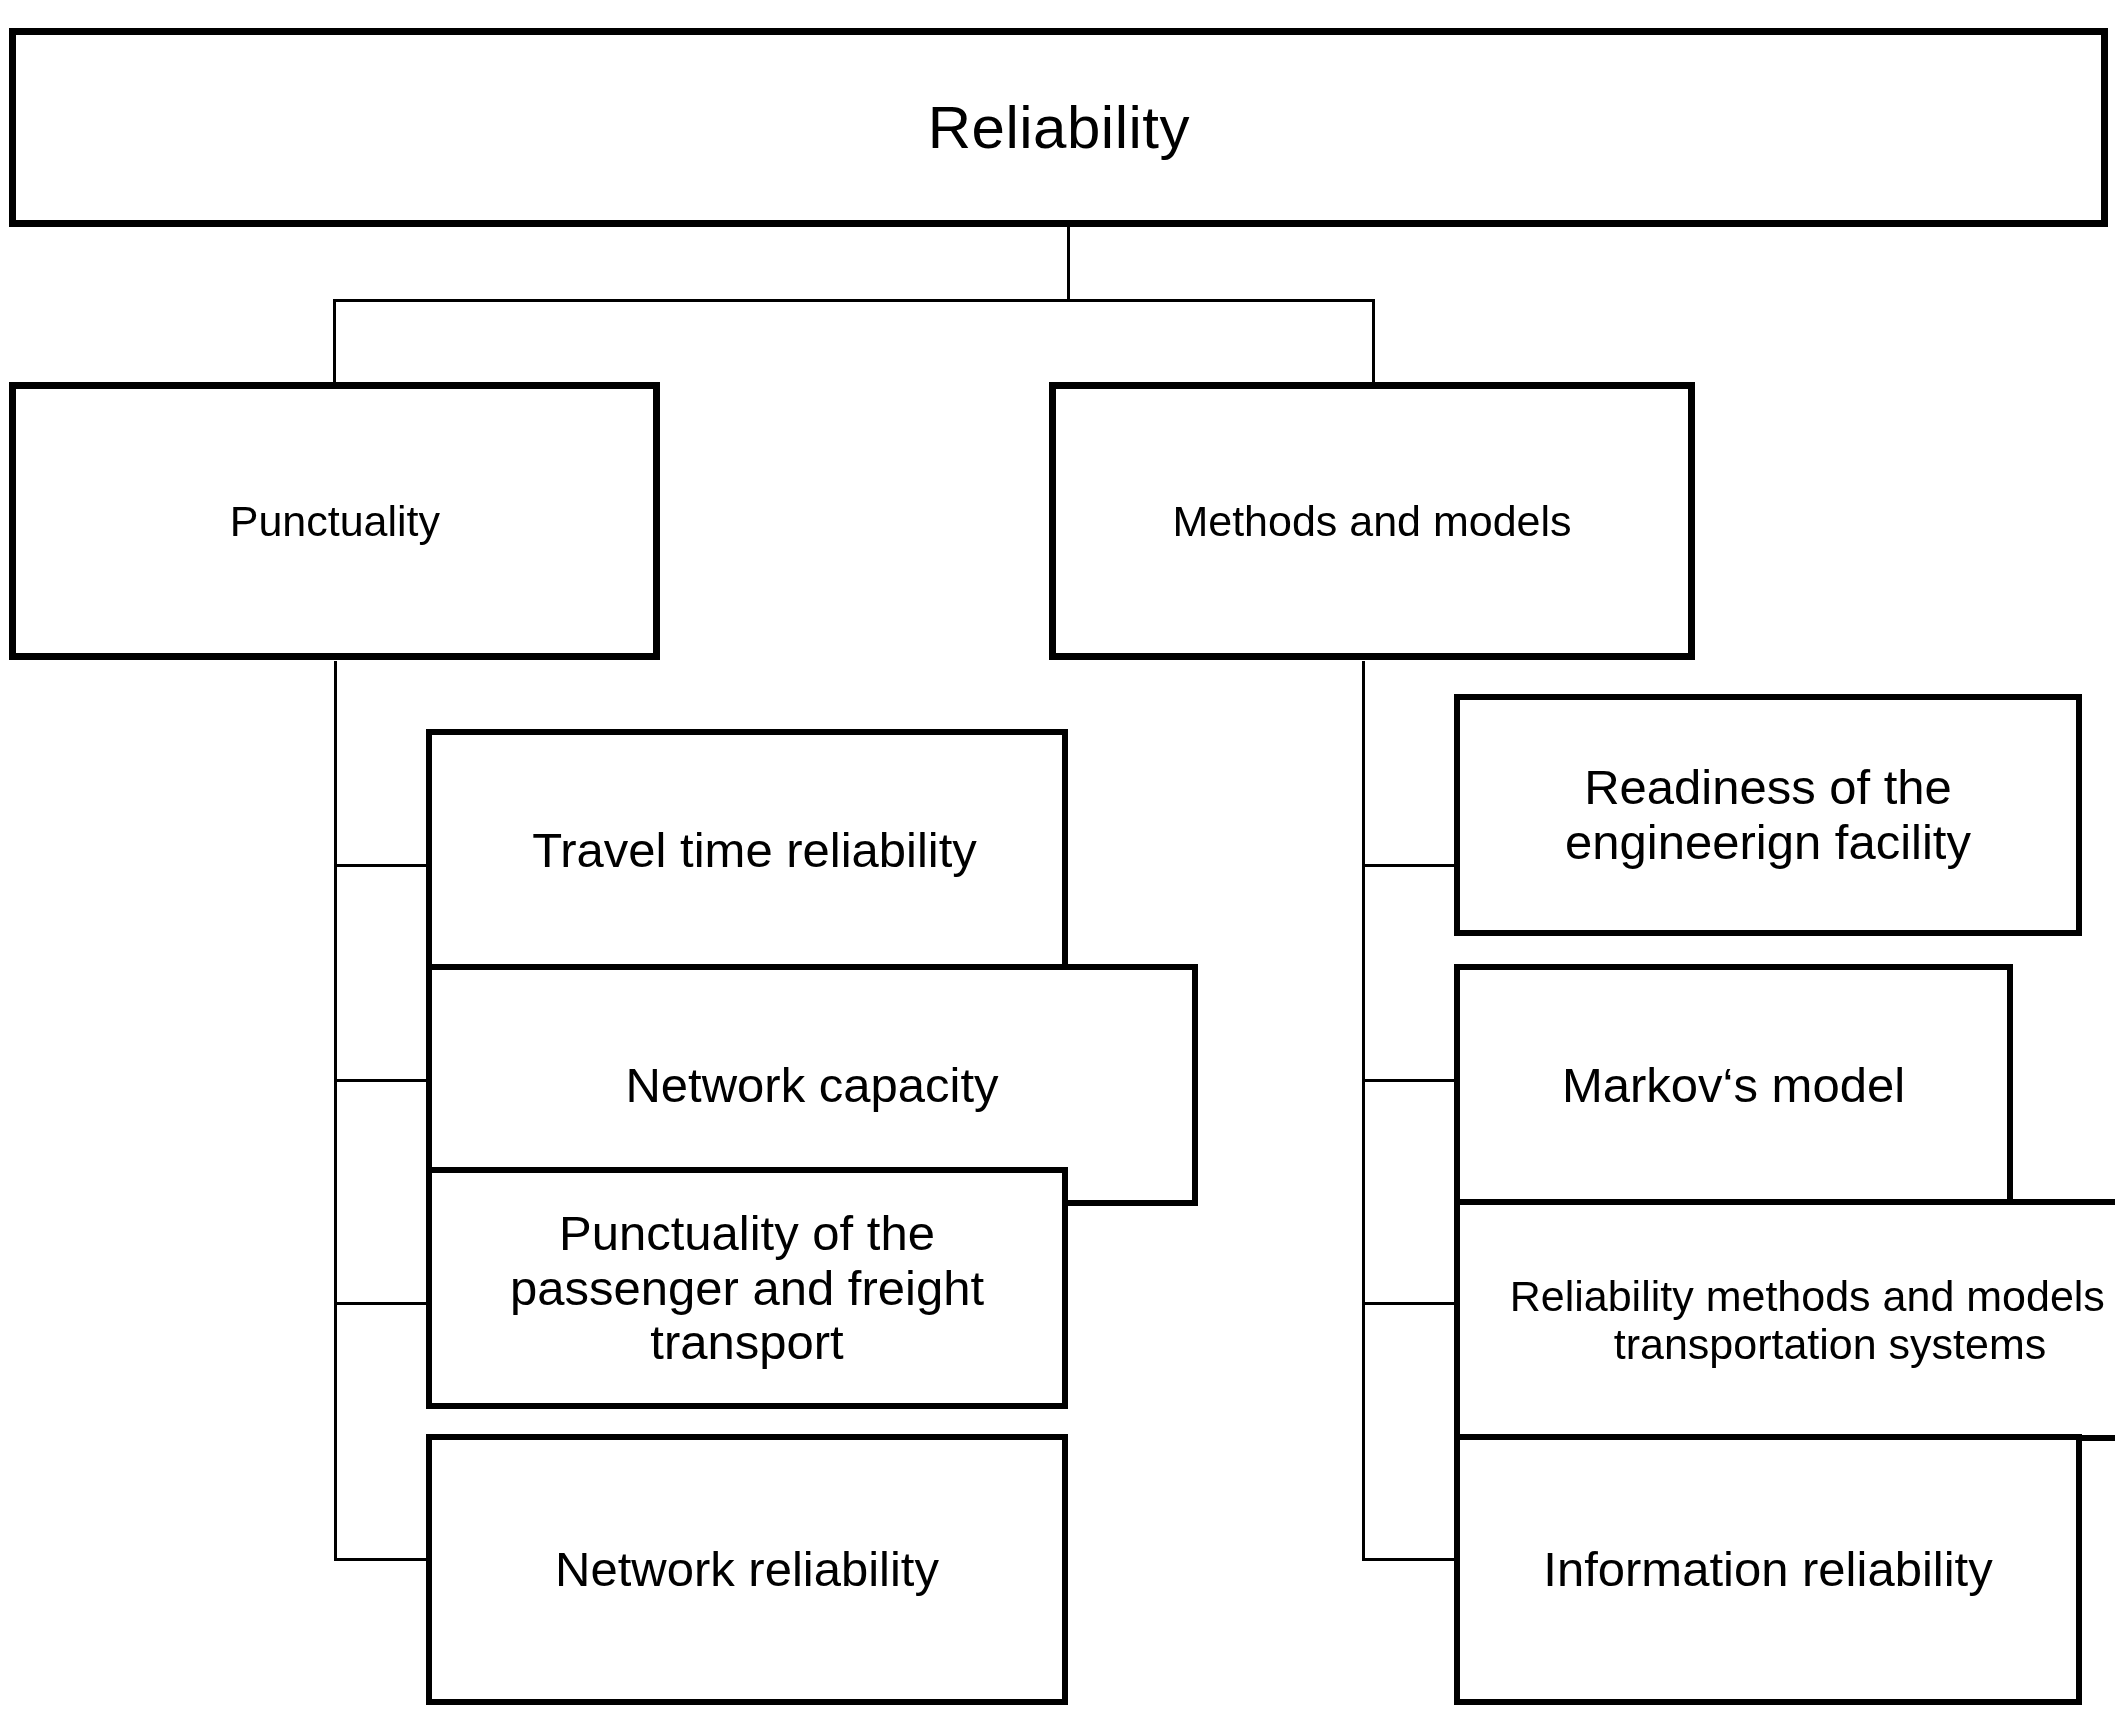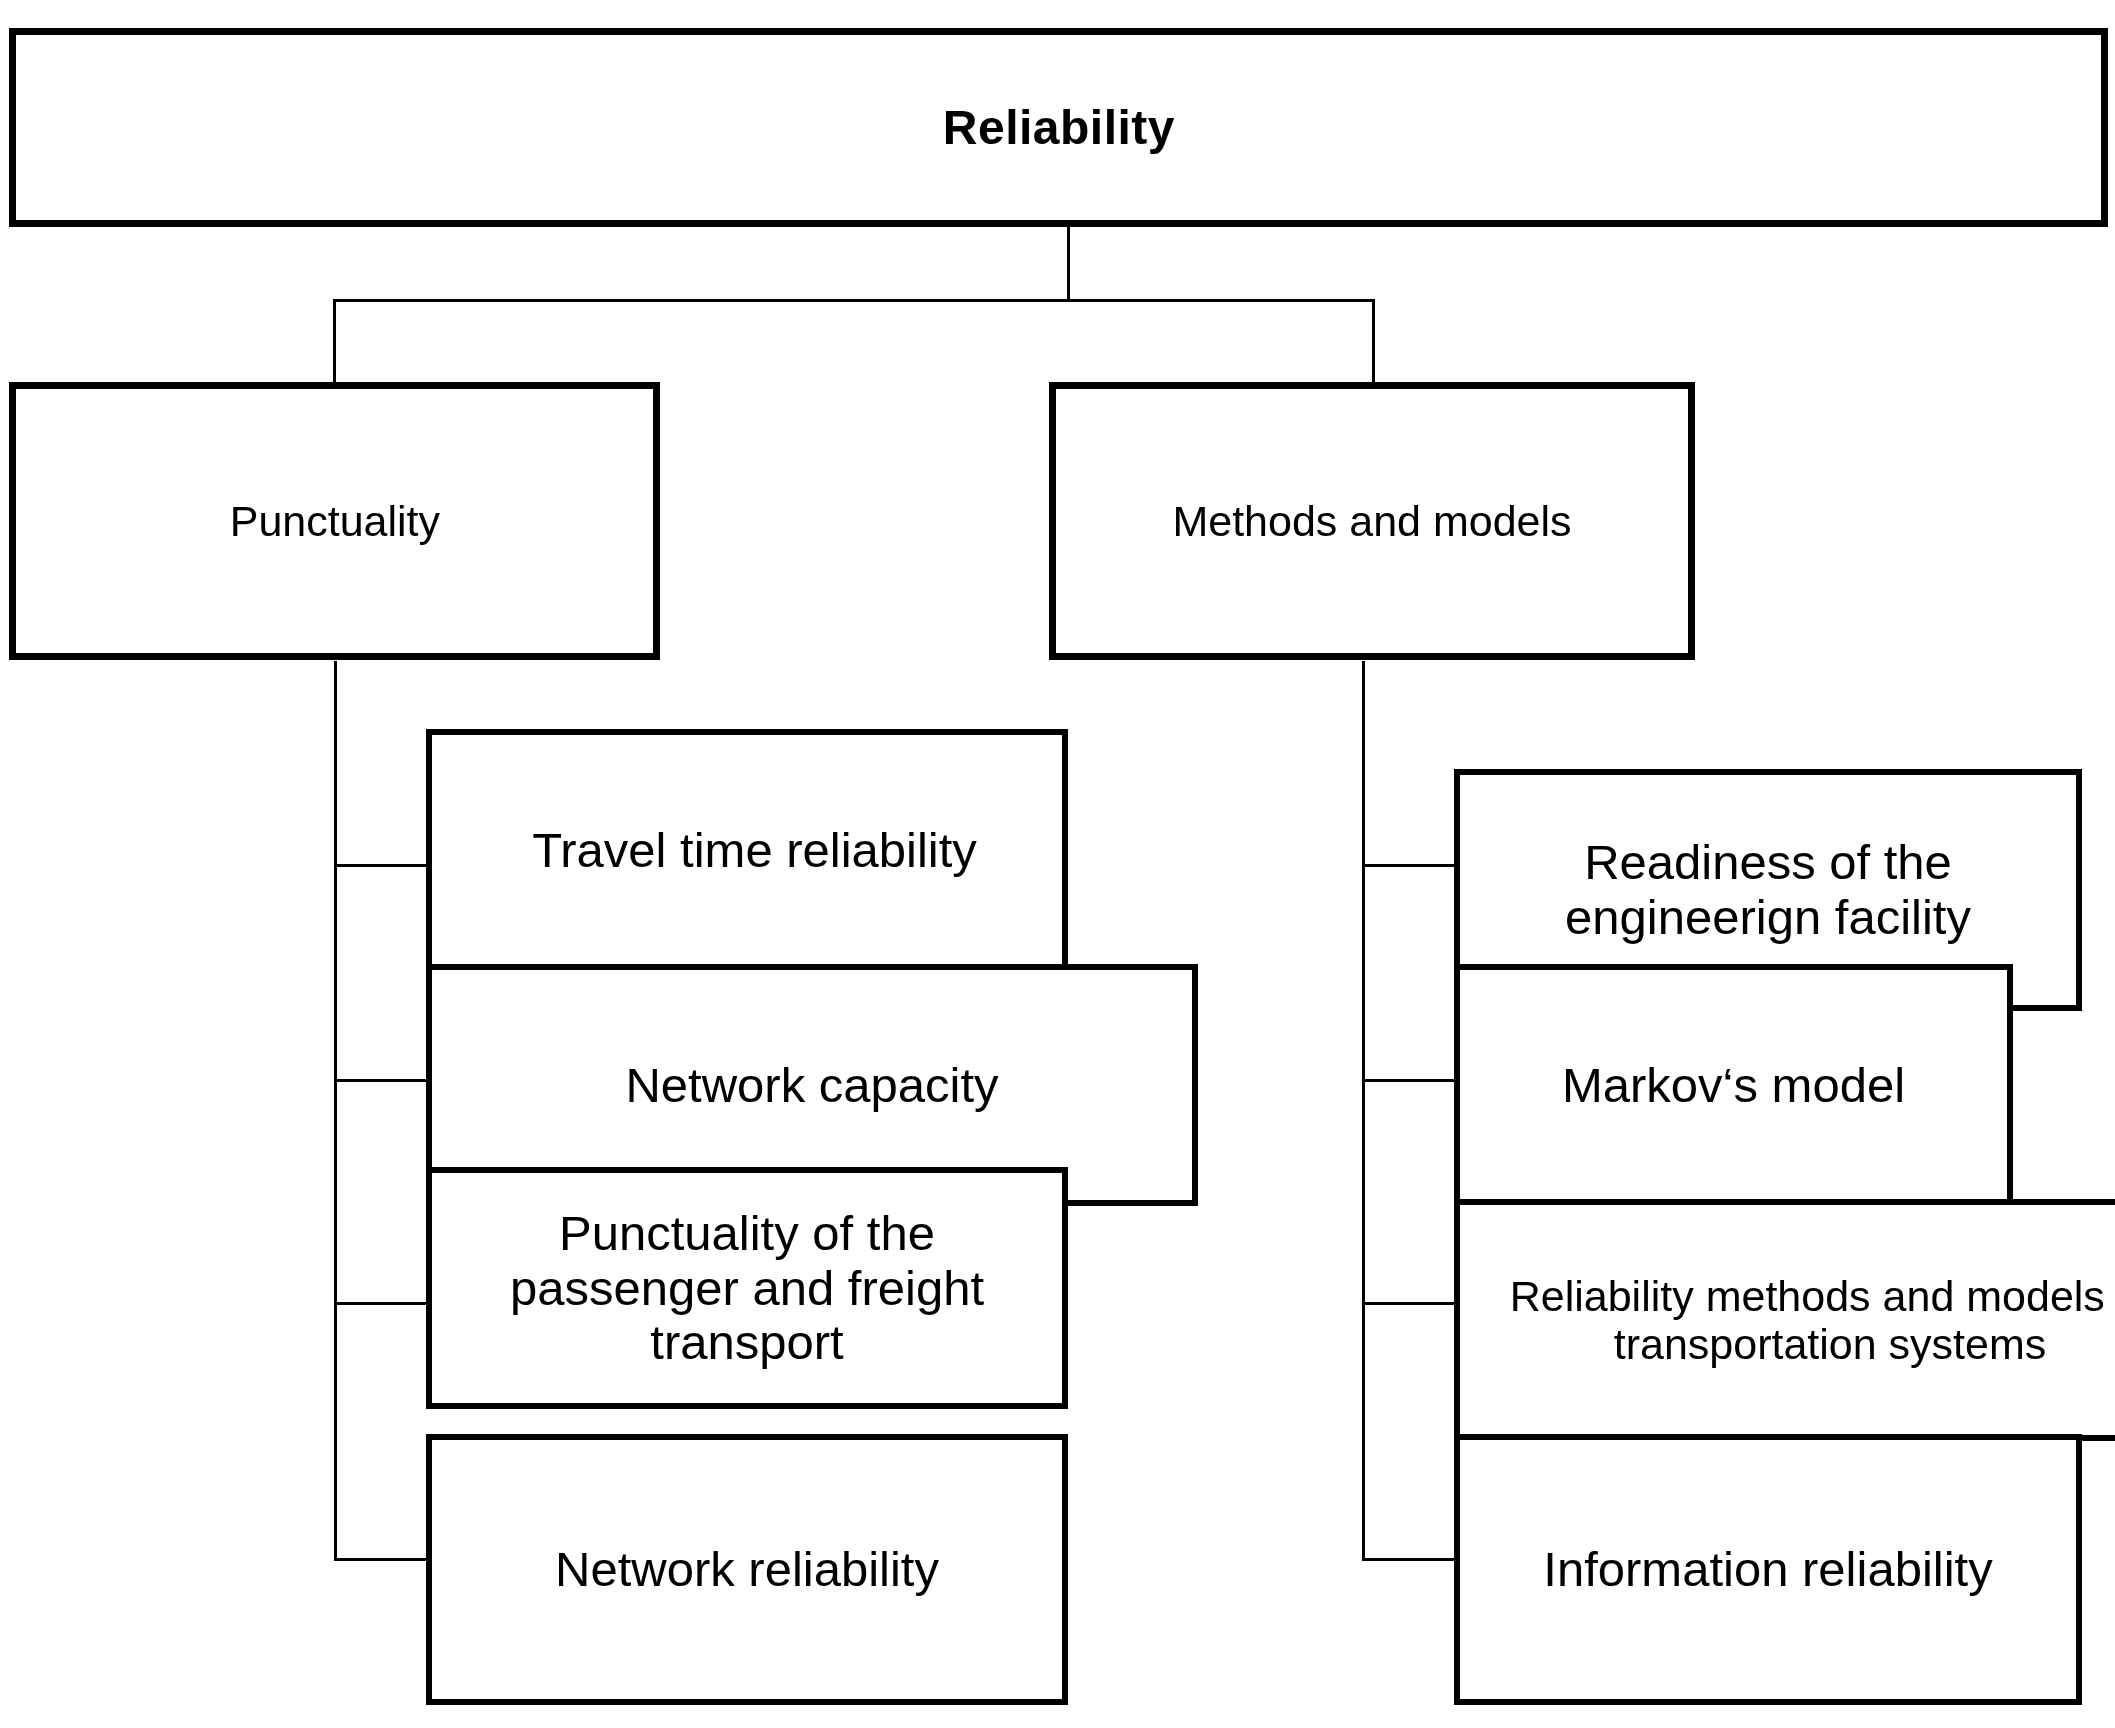--- a/index.html
+++ b/index.html
@@ -5,21 +5,21 @@
   html,body{margin:0;padding:0;background:#ffffff;}
   body{font-family:"Liberation Sans","DejaVu Sans",sans-serif;color:#000;}
   #stage{position:relative;width:2116px;height:1729px;background:#fff;overflow:hidden;}
 
   .box{position:absolute;box-sizing:border-box;background:#fff;border:6.6px solid #000;
        display:flex;align-items:center;justify-content:center;text-align:center;}
   .box .txt{display:block;line-height:1.12;padding:0 13px;}
 
   
   #root-box{left:9.4px;top:28px;width:2099px;height:199px;border-width:7.5px;}
-  #root-box .txt{font-size:48px;font-weight:bold;letter-spacing:0.5px;}
+  #root-box .txt{font-size:60px;font-weight:normal;letter-spacing:0.5px;}
 
   
   .tier2{height:278px;border-width:7.5px;}
   #tier2-left{left:9.4px;top:382px;width:651px;}
   #tier2-right{left:1049px;top:382px;width:646px;}
   .tier2 .txt{font-size:43px;font-weight:normal;}
 
   
   .leaf{border-width:6.6px;}
   .leaf .txt{font-size:49px;}
@@ -72,21 +72,21 @@
   <div class="box leaf" style="left:426px;top:964px;width:772px;height:242px;">
     <span class="txt">Network capacity</span>
   </div>
   <div class="box leaf" style="left:426px;top:1167px;width:642px;height:242px;">
     <span class="txt">Punctuality of the passenger and freight transport</span>
   </div>
   <div class="box leaf" style="left:426px;top:1434px;width:642px;height:271px;">
     <span class="txt">Network reliability</span>
   </div>
 
-  <div class="box leaf" style="left:1454px;top:769px;width:628px;height:242px;justify-content:flex-end;">
+  <div class="box leaf" style="left:1454px;top:694px;width:628px;height:242px;justify-content:flex-end;">
     <span class="txt">Readiness of the engineerign facility</span>
   </div>
   <div class="box leaf" style="left:1454px;top:964px;width:559px;height:242px;">
     <span class="txt">Markov‘s model</span>
   </div>
   <div class="box leaf small" style="left:1454px;top:1199px;width:752px;height:242px;">
     <span class="txt">Reliability methods and models in transportation systems</span>
   </div>
   <div class="box leaf" style="left:1454px;top:1434px;width:628px;height:271px;">
     <span class="txt">Information reliability</span>

